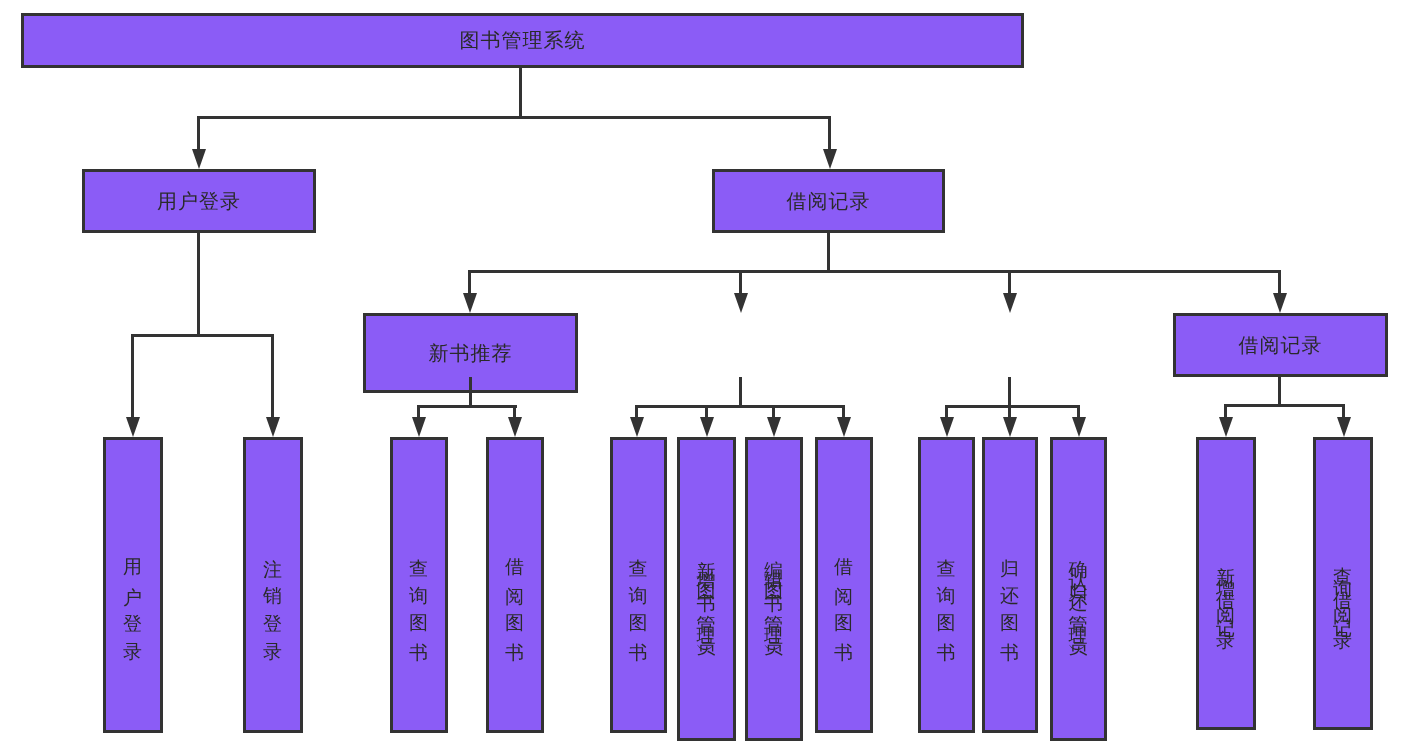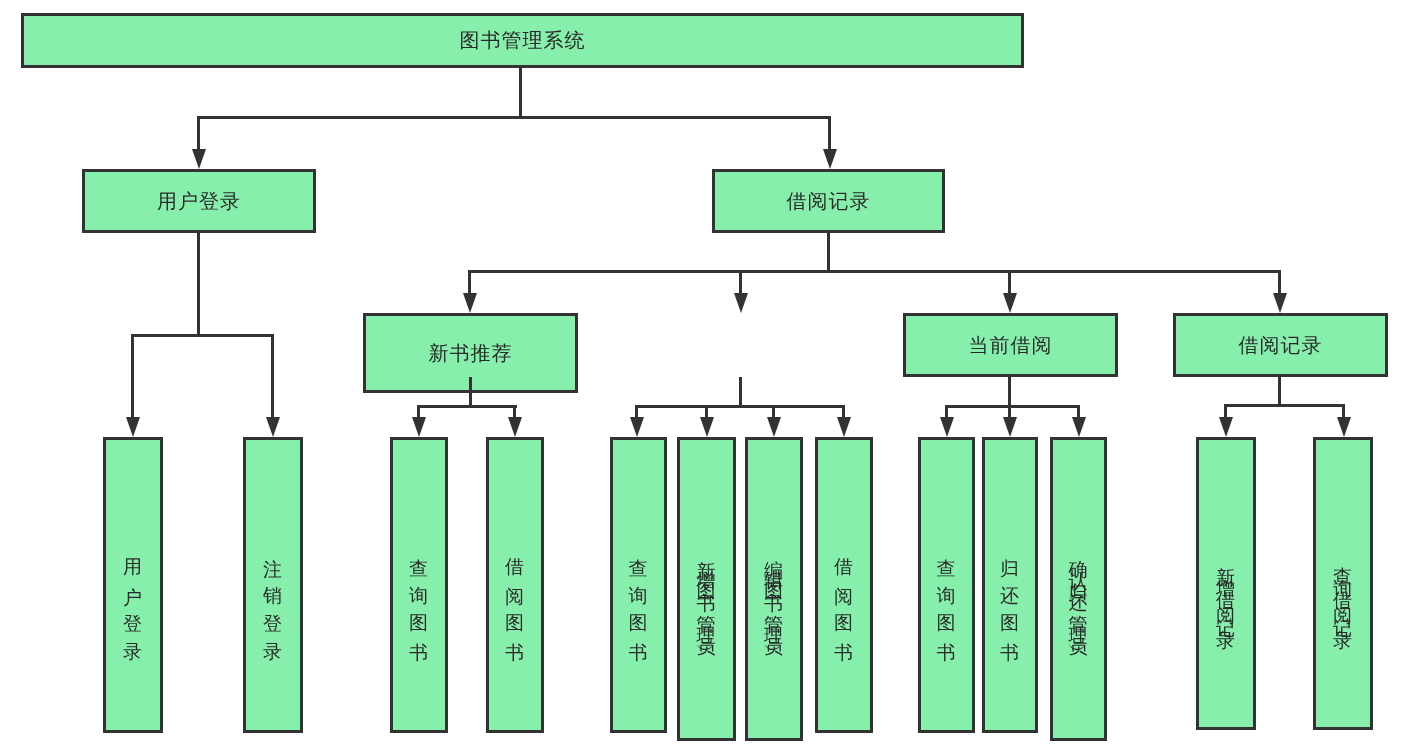--- a/index.html
+++ b/index.html
@@ -14,21 +14,21 @@
     height: 747px;
     background: #ffffff;
     overflow: hidden;
     color: #2a2a2a;
   }
   
   .node {
     position: absolute;
     box-sizing: border-box;
     border: 3px solid #333333;
-    background: #86efac;
+    background: #8b5cf6;
     display: flex;
     align-items: center;
     justify-content: center;
     color: #2a2a2a;
   }
   .h-node { font-size: 20px; letter-spacing: 1px; }
   .v-node { font-size: 19px; }
   .v-node .vtext {
     writing-mode: vertical-rl;
     line-height: 1;
@@ -100,23 +100,20 @@
   <div class="arrowhead" style="left:463px; top:293px;"></div>
   <div class="vline" style="left:739px; top:270px; height:24px;"></div>
   <div class="arrowhead" style="left:734px; top:293px;"></div>
   <div class="vline" style="left:1008px; top:270px; height:24px;"></div>
   <div class="arrowhead" style="left:1003px; top:293px;"></div>
   <div class="vline" style="left:1278px; top:270px; height:24px;"></div>
   <div class="arrowhead" style="left:1273px; top:293px;"></div>
 
   <div class="node h-node" style="left:363px; top:313px; width:215px; height:80px;">
     <span>新书推荐</span>
-  </div>
-  <div class="node h-node" style="left:903px; top:313px; width:215px; height:64px;">
-    <span>当前借阅</span>
   </div>
   <div class="node h-node" style="left:1173px; top:313px; width:215px; height:64px;">
     <span>借阅记录</span>
   </div>
 
   <div class="vline" style="left:469px; top:377px; height:31px;"></div>
   <div class="hline" style="left:417px; top:405px; width:100px;"></div>
   <div class="vline" style="left:417px; top:405px; height:13px;"></div>
   <div class="arrowhead" style="left:412px; top:417px;"></div>
   <div class="vline" style="left:513px; top:405px; height:13px;"></div>

